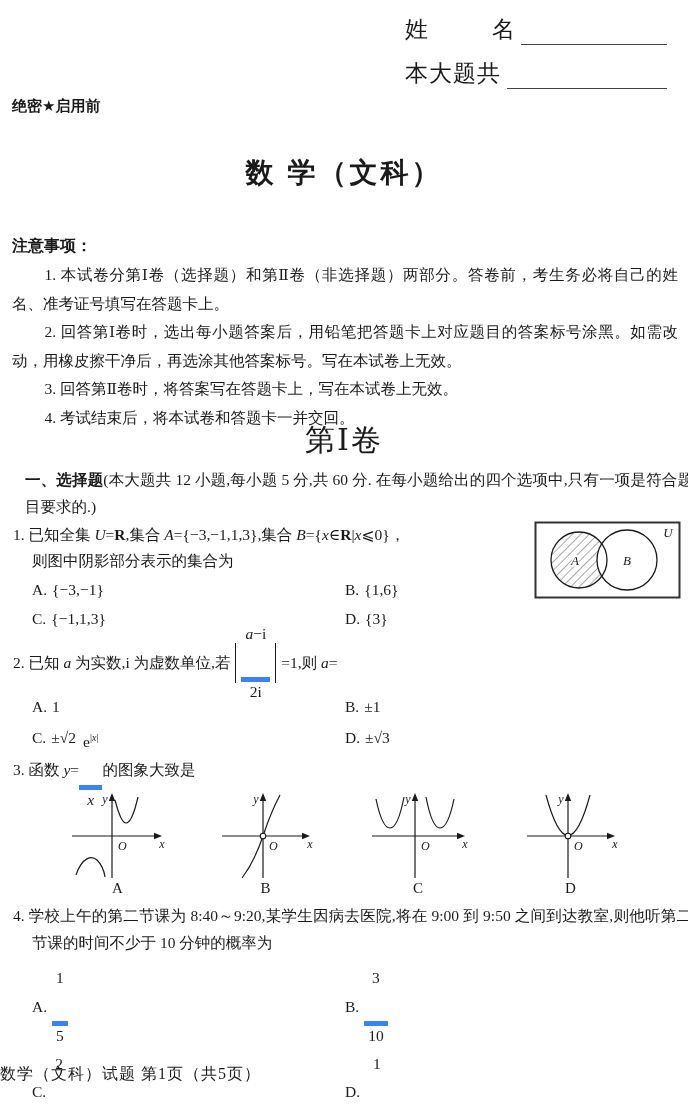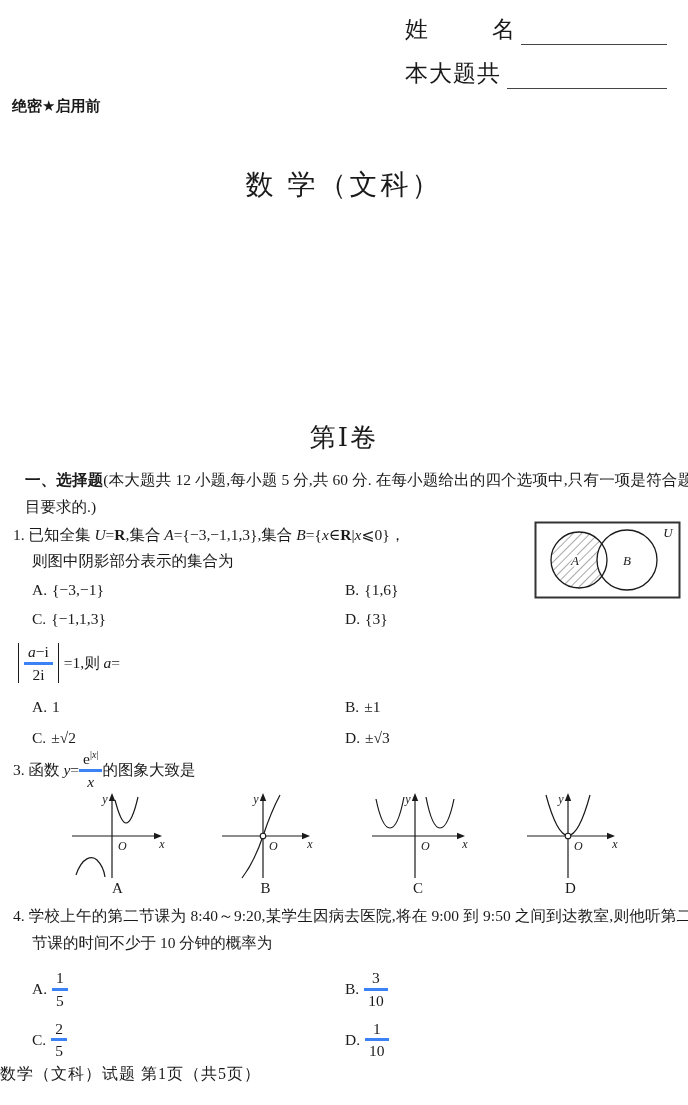--- a/index.html
+++ b/index.html
@@ -15,42 +15,42 @@
   b{font-weight:700;}
 
   
   .fillrow{position:absolute;left:405px;width:262px;display:flex;align-items:flex-end;font-size:23px;}
   .fillrow .lbl{white-space:nowrap;}
   .blankline{flex:1;border-bottom:1px solid #444;height:28px;margin-left:6px;}
   .gapchar{display:inline-block;width:64px;}
 
   .secret{top:97px;left:12px;font-size:15px;font-weight:700;}
   .examtitle{top:119px;left:0;width:100%;text-align:center;font-size:23px;letter-spacing:1px;white-space:nowrap;}
-  .subjecttitle{top:166px;left:0;width:100%;text-align:center;font-size:28px;font-weight:400;letter-spacing:3px;}
+  .subjecttitle{top:154px;left:0;width:100%;text-align:center;font-size:28px;font-weight:700;letter-spacing:3px;}
 
   .noticewrap{top:236px;left:12px;width:666px;}
   .noticetitle{font-size:16px;font-weight:700;margin:0 0 4px 0;}
   .notice-item{margin:0;line-height:28.5px;text-indent:2.1em;text-align:justify;}
 
-  .parttitle{top:420px;left:0;width:100%;text-align:center;font-size:26px;letter-spacing:2px;}
+  .parttitle{top:420px;left:0;width:100%;text-align:center;font-size:30px;letter-spacing:2px;}
   .sectionintro{top:467px;left:12px;width:668px;line-height:26.5px;text-align:justify;margin-left:13px;}
   .sectionintro .seclabel{font-weight:700;font-family:"Liberation Sans","DejaVu Sans",sans-serif;font-size:15.5px;}
 
   .question{position:absolute;left:13px;}
   .q-text{line-height:26px;padding-left:19px;text-indent:-19px;text-align:justify;}
   .options{margin-left:19px;}
   .opt-row{display:flex;align-items:center;}
   .opt{display:flex;align-items:center;white-space:nowrap;}
   .opt .olabel{margin-right:5px;}
   .optL{width:313px;}
 
   
   .frac{display:inline-block;vertical-align:middle;text-align:center;line-height:1.15;}
   .frac .num{display:block;padding:0 4px 1px 4px;}
-  .frac .den{display:block;border-top:3px solid #3b82f6;padding:1px 4px 0 4px;}
+  .frac .den{display:block;border-top:5px solid #3b82f6;padding:1px 4px 0 4px;margin-top:33px;}
   .vbar{display:inline-block;width:1px;height:40px;background:#1a1a1a;vertical-align:middle;margin:0 5px;}
   sup{font-size:10px;}
 
   .vennbox{top:521px;left:534px;}
   .graphrow{position:absolute;top:790px;left:0;width:688px;height:110px;}
   .graphcell{position:absolute;width:95px;text-align:center;}
   .graphlabel{font-size:15px;margin-top:-6px;}
 
   .footer{top:1064px;left:0;width:100%;text-align:left;font-size:16px;letter-spacing:1px;}
 </style>
@@ -66,20 +66,27 @@
     <span class="blankline"></span>
   </div>
   <div class="fillrow" style="top:58px;">
     <span class="lbl" style="letter-spacing:1px;">本大题共</span>
     <span class="blankline"></span>
   </div>
 
   <div class="abs secret sans">绝密★启用前</div>
   <div class="abs subjecttitle sans">数 学（文科）</div>
 
+  <div class="abs noticewrap">
+    <p class="noticetitle sans">注意事项：</p>
+    <p class="notice-item">1. 本试卷分第Ⅰ卷（选择题）和第Ⅱ卷（非选择题）两部分。答卷前，考生务必将自己的姓名、准考证号填写在答题卡上。</p>
+    <p class="notice-item">2. 回答第Ⅰ卷时，选出每小题答案后，用铅笔把答题卡上对应题目的答案标号涂黑。如需改动，用橡皮擦干净后，再选涂其他答案标号。写在本试卷上无效。</p>
+    <p class="notice-item">3. 回答第Ⅱ卷时，将答案写在答题卡上，写在本试卷上无效。</p>
+    <p class="notice-item">4. 考试结束后，将本试卷和答题卡一并交回。</p>
+  </div>
 
   <div class="abs parttitle">第Ⅰ卷</div>
   <div class="abs sectionintro">
     <span class="seclabel">一、选择题</span><span>(本大题共 12 小题,每小题 5 分,共 60 分. 在每小题给出的四个选项中,只有一项是符合题目要求的.)</span>
   </div>
 
   <div class="question" style="top:522px;width:660px;">
     <div class="q-text" style="width:520px;">
       <span>1. 已知全集 <i>U</i>=<b>R</b>,集合 <i>A</i>={−3,−1,1,3},集合 <i>B</i>={<i>x</i>∈<b>R</b>|<i>x</i>⩽0}，</span><br>
       <span>则图中阴影部分表示的集合为</span>
@@ -120,20 +127,21 @@
       <circle cx="93" cy="39" r="30" fill="#ffffff" stroke="#1a1a1a" stroke-width="1.3"></circle>
       <circle cx="45" cy="39" r="28" fill="none" stroke="#1a1a1a" stroke-width="1.3"></circle>
       <text x="134" y="16" font-size="13" font-style="italic" fill="#1a1a1a" text-anchor="middle">U</text>
       <text x="41" y="44" font-size="13" font-style="italic" fill="#1a1a1a" text-anchor="middle" stroke="#fff" stroke-width="3" paint-order="stroke">A</text>
       <text x="93" y="44" font-size="13" font-style="italic" fill="#1a1a1a" text-anchor="middle">B</text>
     </svg>
   </div>
 
   <div class="question" style="top:640px;width:660px;">
     <div style="height:46px;display:flex;align-items:center;">
+      <span>2. 已知 <i>a</i> 为实数,i 为虚数单位,若</span>
       <span class="vbar"></span>
       <span class="frac">
         <span class="num"><i>a</i>−i</span>
         <span class="den">2i</span>
       </span>
       <span class="vbar"></span>
       <span>=1,则 <i>a</i>=</span>
     </div>
     <div class="options" style="margin-top:12px;">
       <div class="opt-row" style="margin-bottom:13px;">

